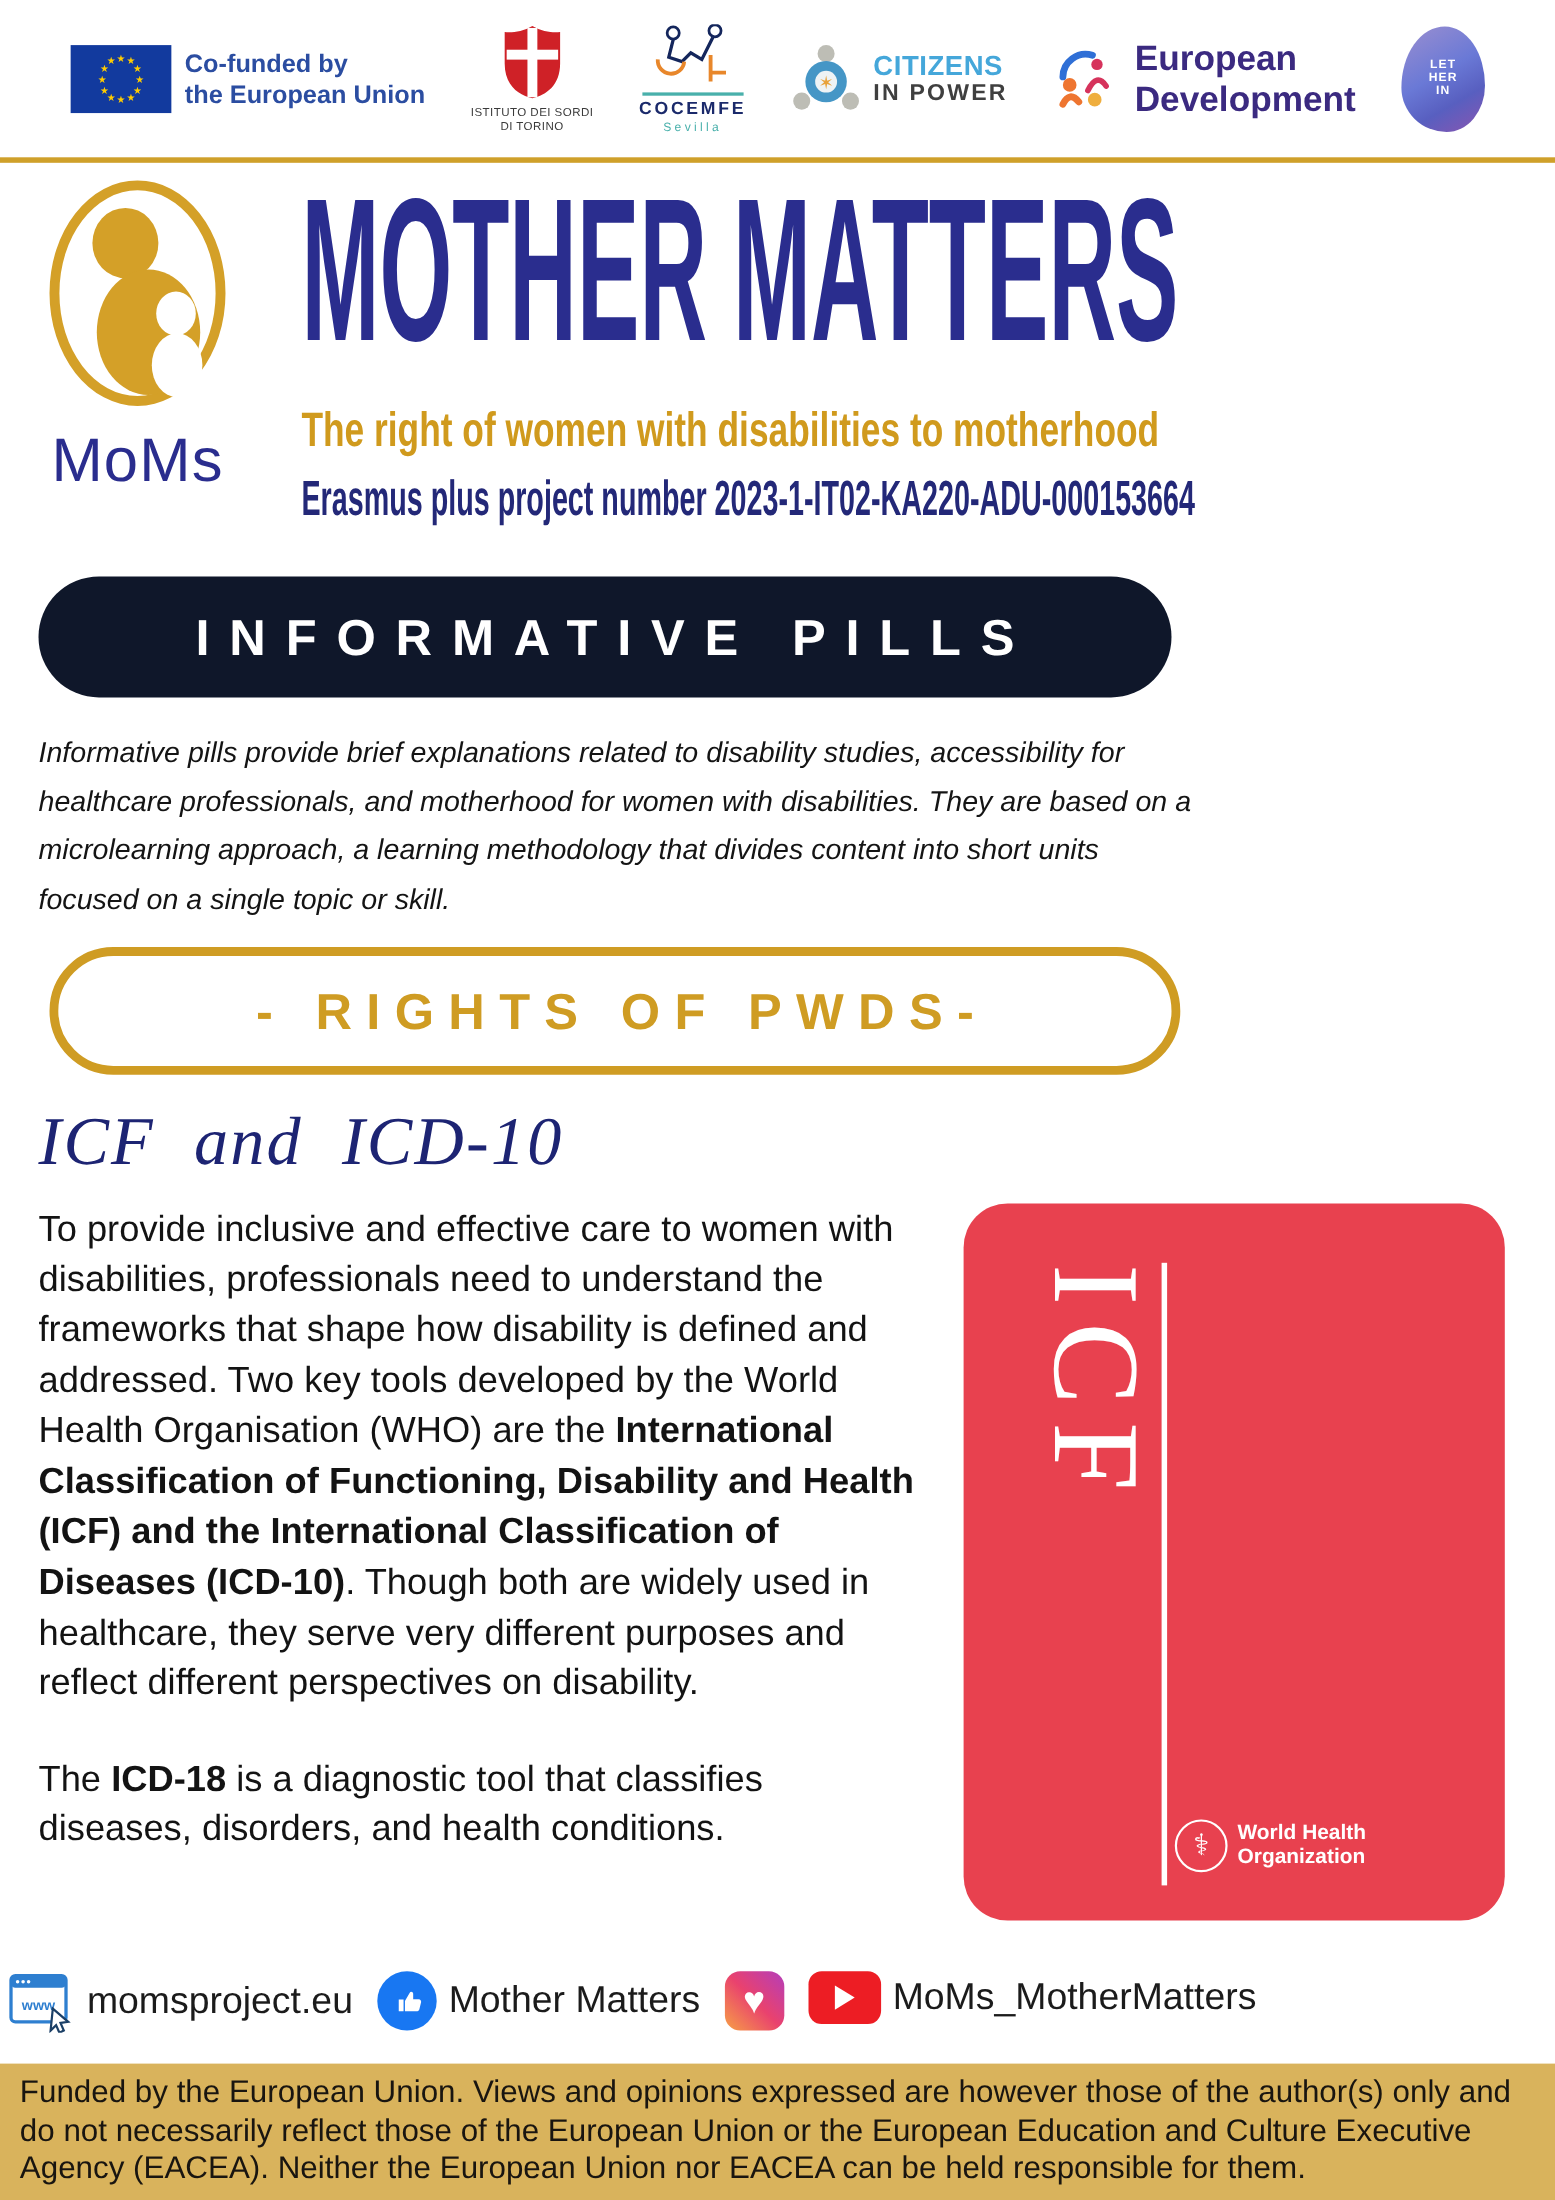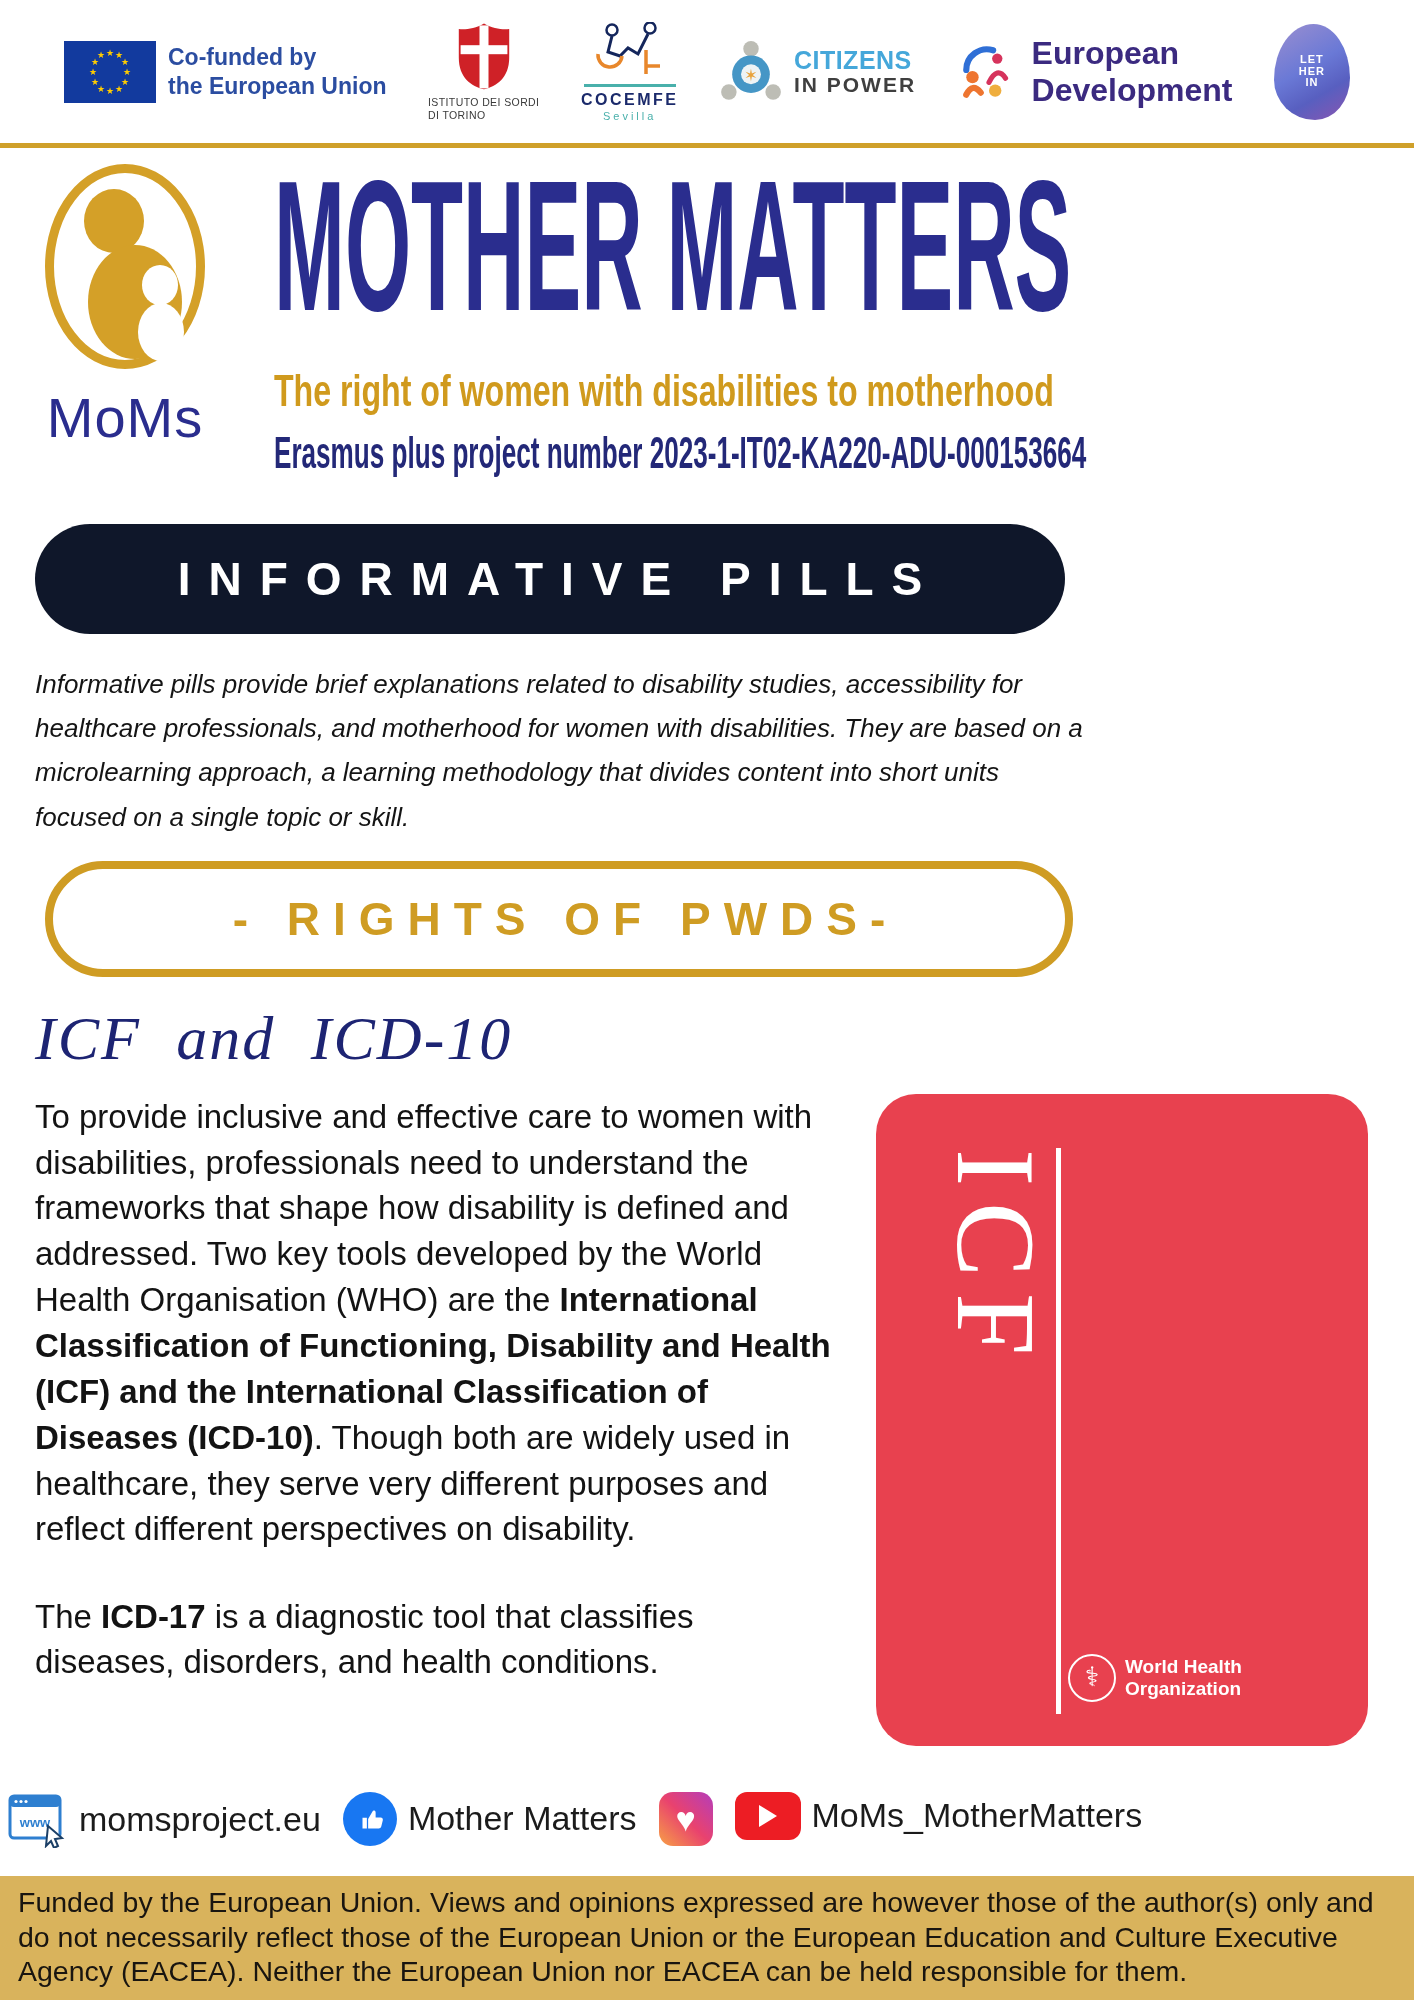--- a/index.html
+++ b/index.html
@@ -6,21 +6,21 @@
   .page{position:relative;width:1414px;height:2000px;background:#fff;overflow:hidden;
         font-family:"Liberation Sans",sans-serif;display:flex;flex-direction:column;}
   .prewrap{white-space:pre-line;}
 
   
   .topbar{height:148px;flex:0 0 148px;display:flex;align-items:center;justify-content:space-between;
           padding:0 64px;border-bottom:5px solid #cfa02a;box-sizing:border-box;background:#fff;}
   .logo{display:flex;align-items:center;gap:12px;}
   .eu-text{color:#2b4da1;font-weight:bold;font-size:23px;line-height:1.25;}
   .col{display:flex;flex-direction:column;align-items:center;}
-  .ist-text{font-size:10.5px;color:#3a3a3a;margin-top:5px;line-height:1.25;letter-spacing:.4px;}
+  .ist-text{font-size:10.5px;color:#3a3a3a;text-align:center;margin-top:5px;line-height:1.25;letter-spacing:.4px;}
   .coc-name{font-size:16px;font-weight:bold;color:#1b2a6b;letter-spacing:2.5px;margin-top:4px;}
   .coc-sub{font-size:11px;color:#49b0ab;letter-spacing:3px;margin-top:1px;}
   .coc-line{width:92px;height:3px;background:#49b0ab;margin-top:6px;}
   .cip1{font-size:25px;font-weight:bold;color:#45a7da;letter-spacing:.5px;line-height:1.05;}
   .cip2{font-size:21px;font-weight:bold;color:#3f3f3f;letter-spacing:2px;line-height:1.1;}
   .eudev-text{font-size:32px;font-weight:bold;color:#3b2a80;line-height:1.15;}
   .egg{width:76px;height:96px;border-radius:52% 48% 46% 54%/58% 56% 44% 42%;
        background:linear-gradient(150deg,#9b8fd0 0%,#6a79d6 45%,#585fc0 70%,#8a55b0 100%);
        display:flex;align-items:center;justify-content:center;text-align:center;
        color:#fff;font-weight:bold;font-size:11px;line-height:1.08;letter-spacing:1px;}
@@ -196,21 +196,21 @@
 
   <div class="gold-pill">
     <span>- RIGHTS OF PWDS-</span>
   </div>
 
   <h2 class="article-heading">ICF and ICD-10</h2>
 
   <section class="article">
     <div class="article-text">
       <p><span>To provide inclusive and effective care to women with disabilities, professionals need to understand the frameworks that shape how disability is defined and addressed. Two key tools developed by the World Health Organisation (WHO) are the </span><strong>International Classification of Functioning, Disability and Health (ICF) and the International Classification of Diseases (ICD-10)</strong><span>. Though both are widely used in healthcare, they serve very different purposes and reflect different perspectives on disability.</span></p>
-      <p class="p2"><span>The </span><strong>ICD-17</strong><span> is a diagnostic tool that classifies diseases, disorders, and health conditions.</span></p>
+      <p class="p2"><span>The </span><strong>ICD-18</strong><span> is a diagnostic tool that classifies diseases, disorders, and health conditions.</span></p>
     </div>
 
     <div class="cover">
       <div class="cover-spine">ICF</div>
       <div class="cover-line"></div>
       <div class="who">
         <div class="who-emblem">⚕</div>
         <div class="who-label prewrap">World Health
 Organization</div>
       </div>

